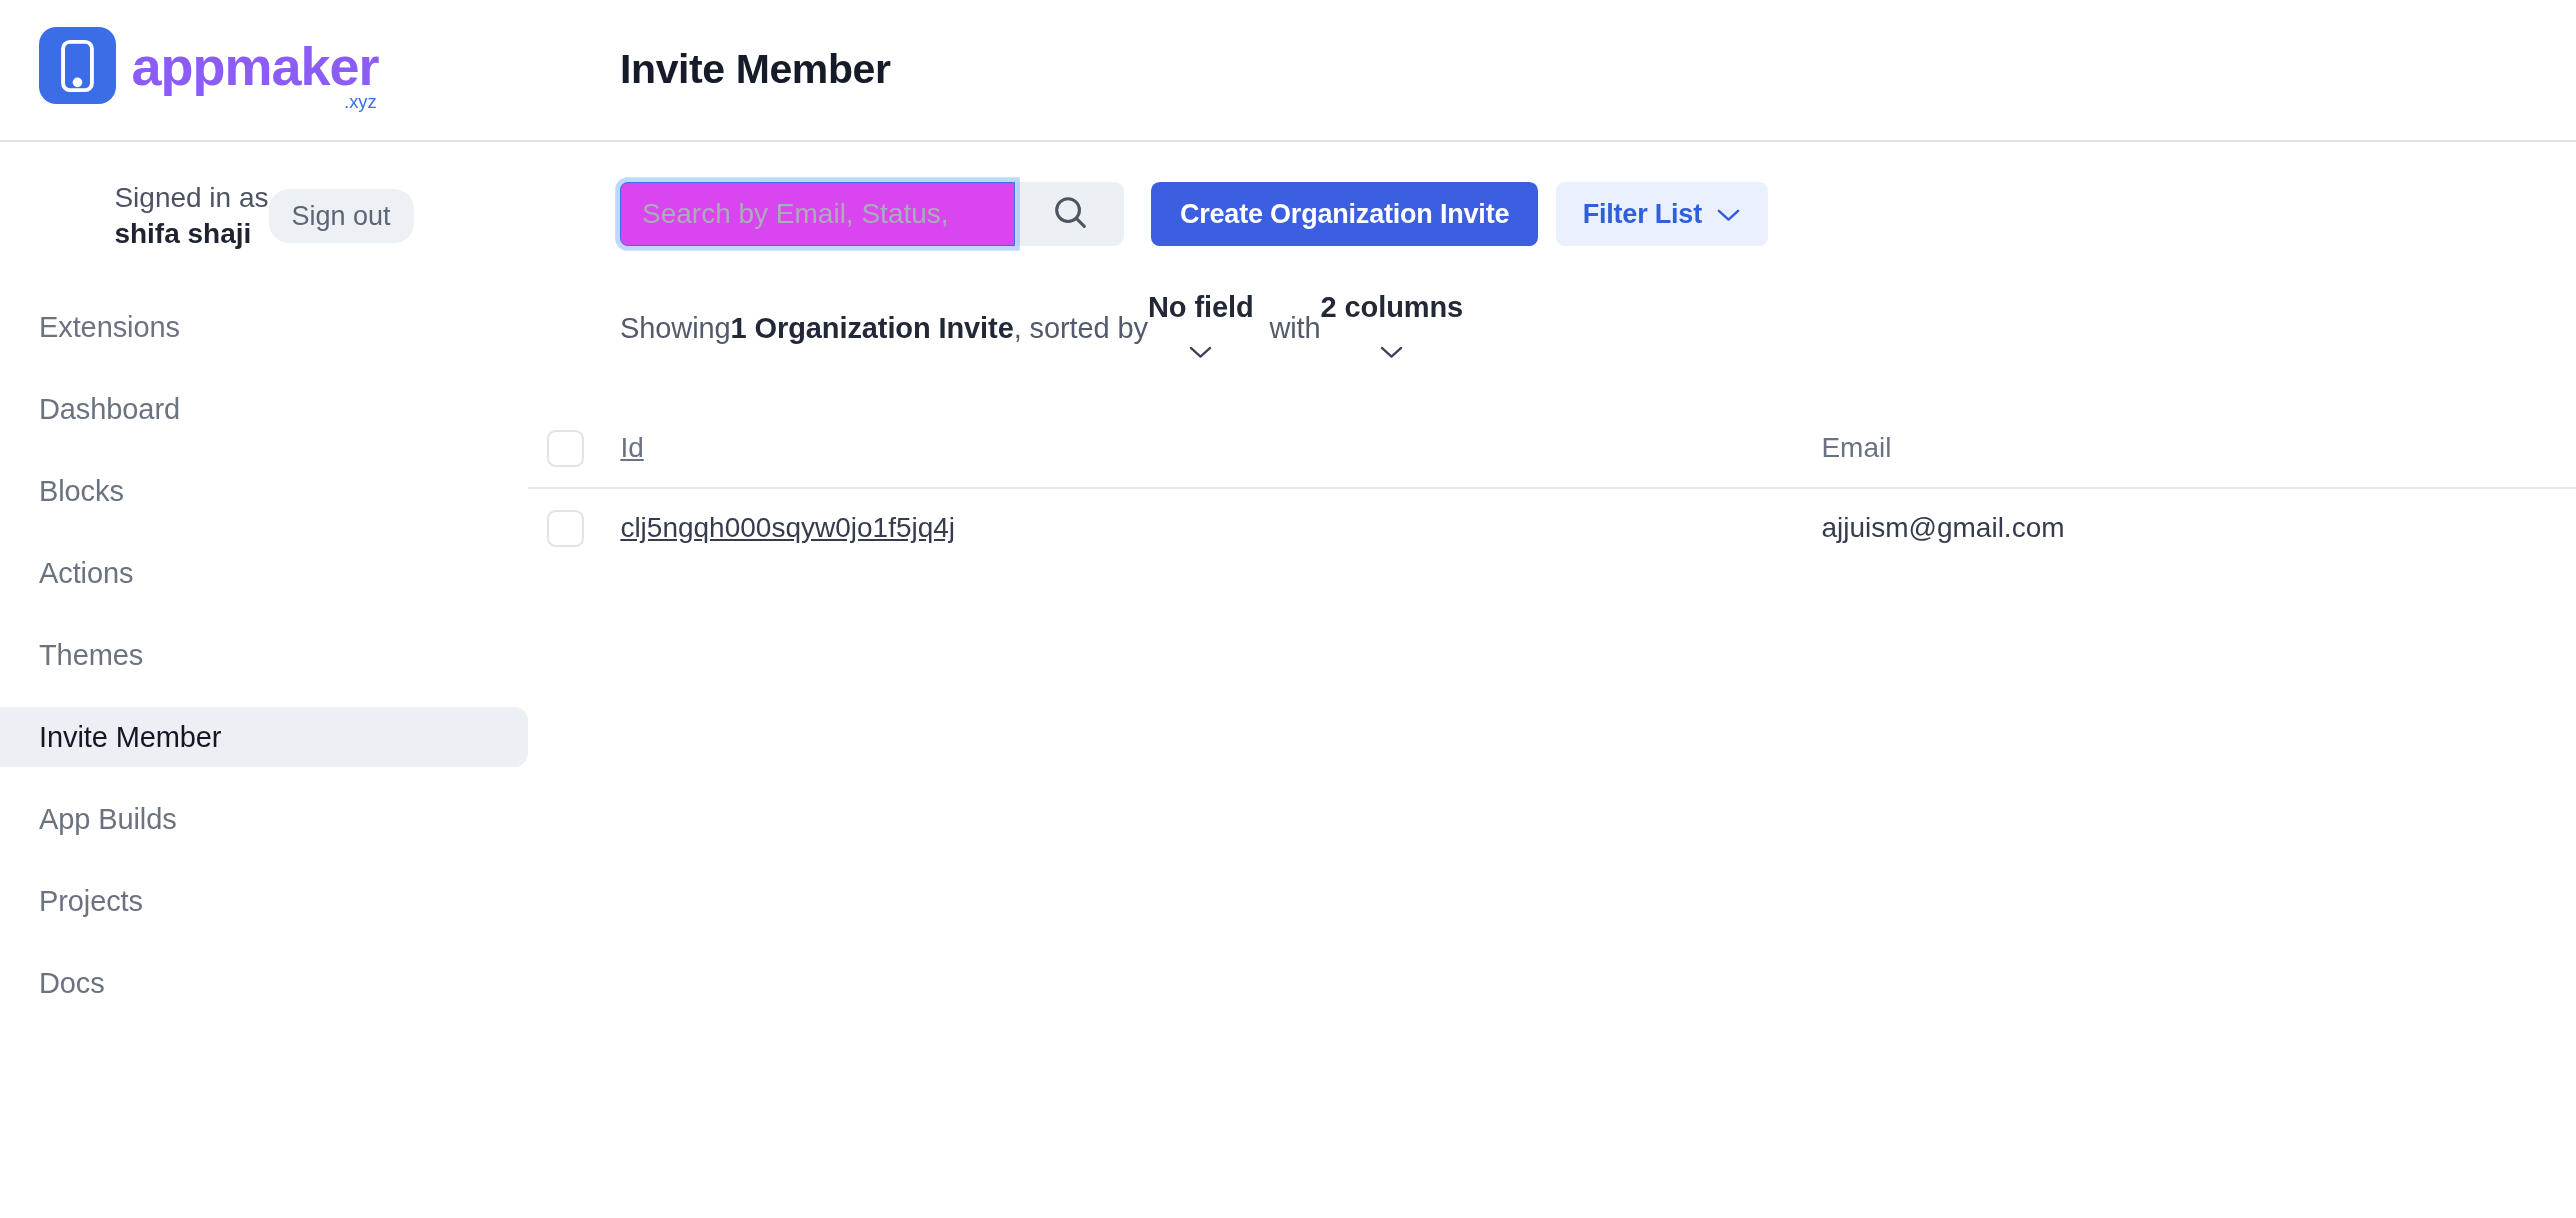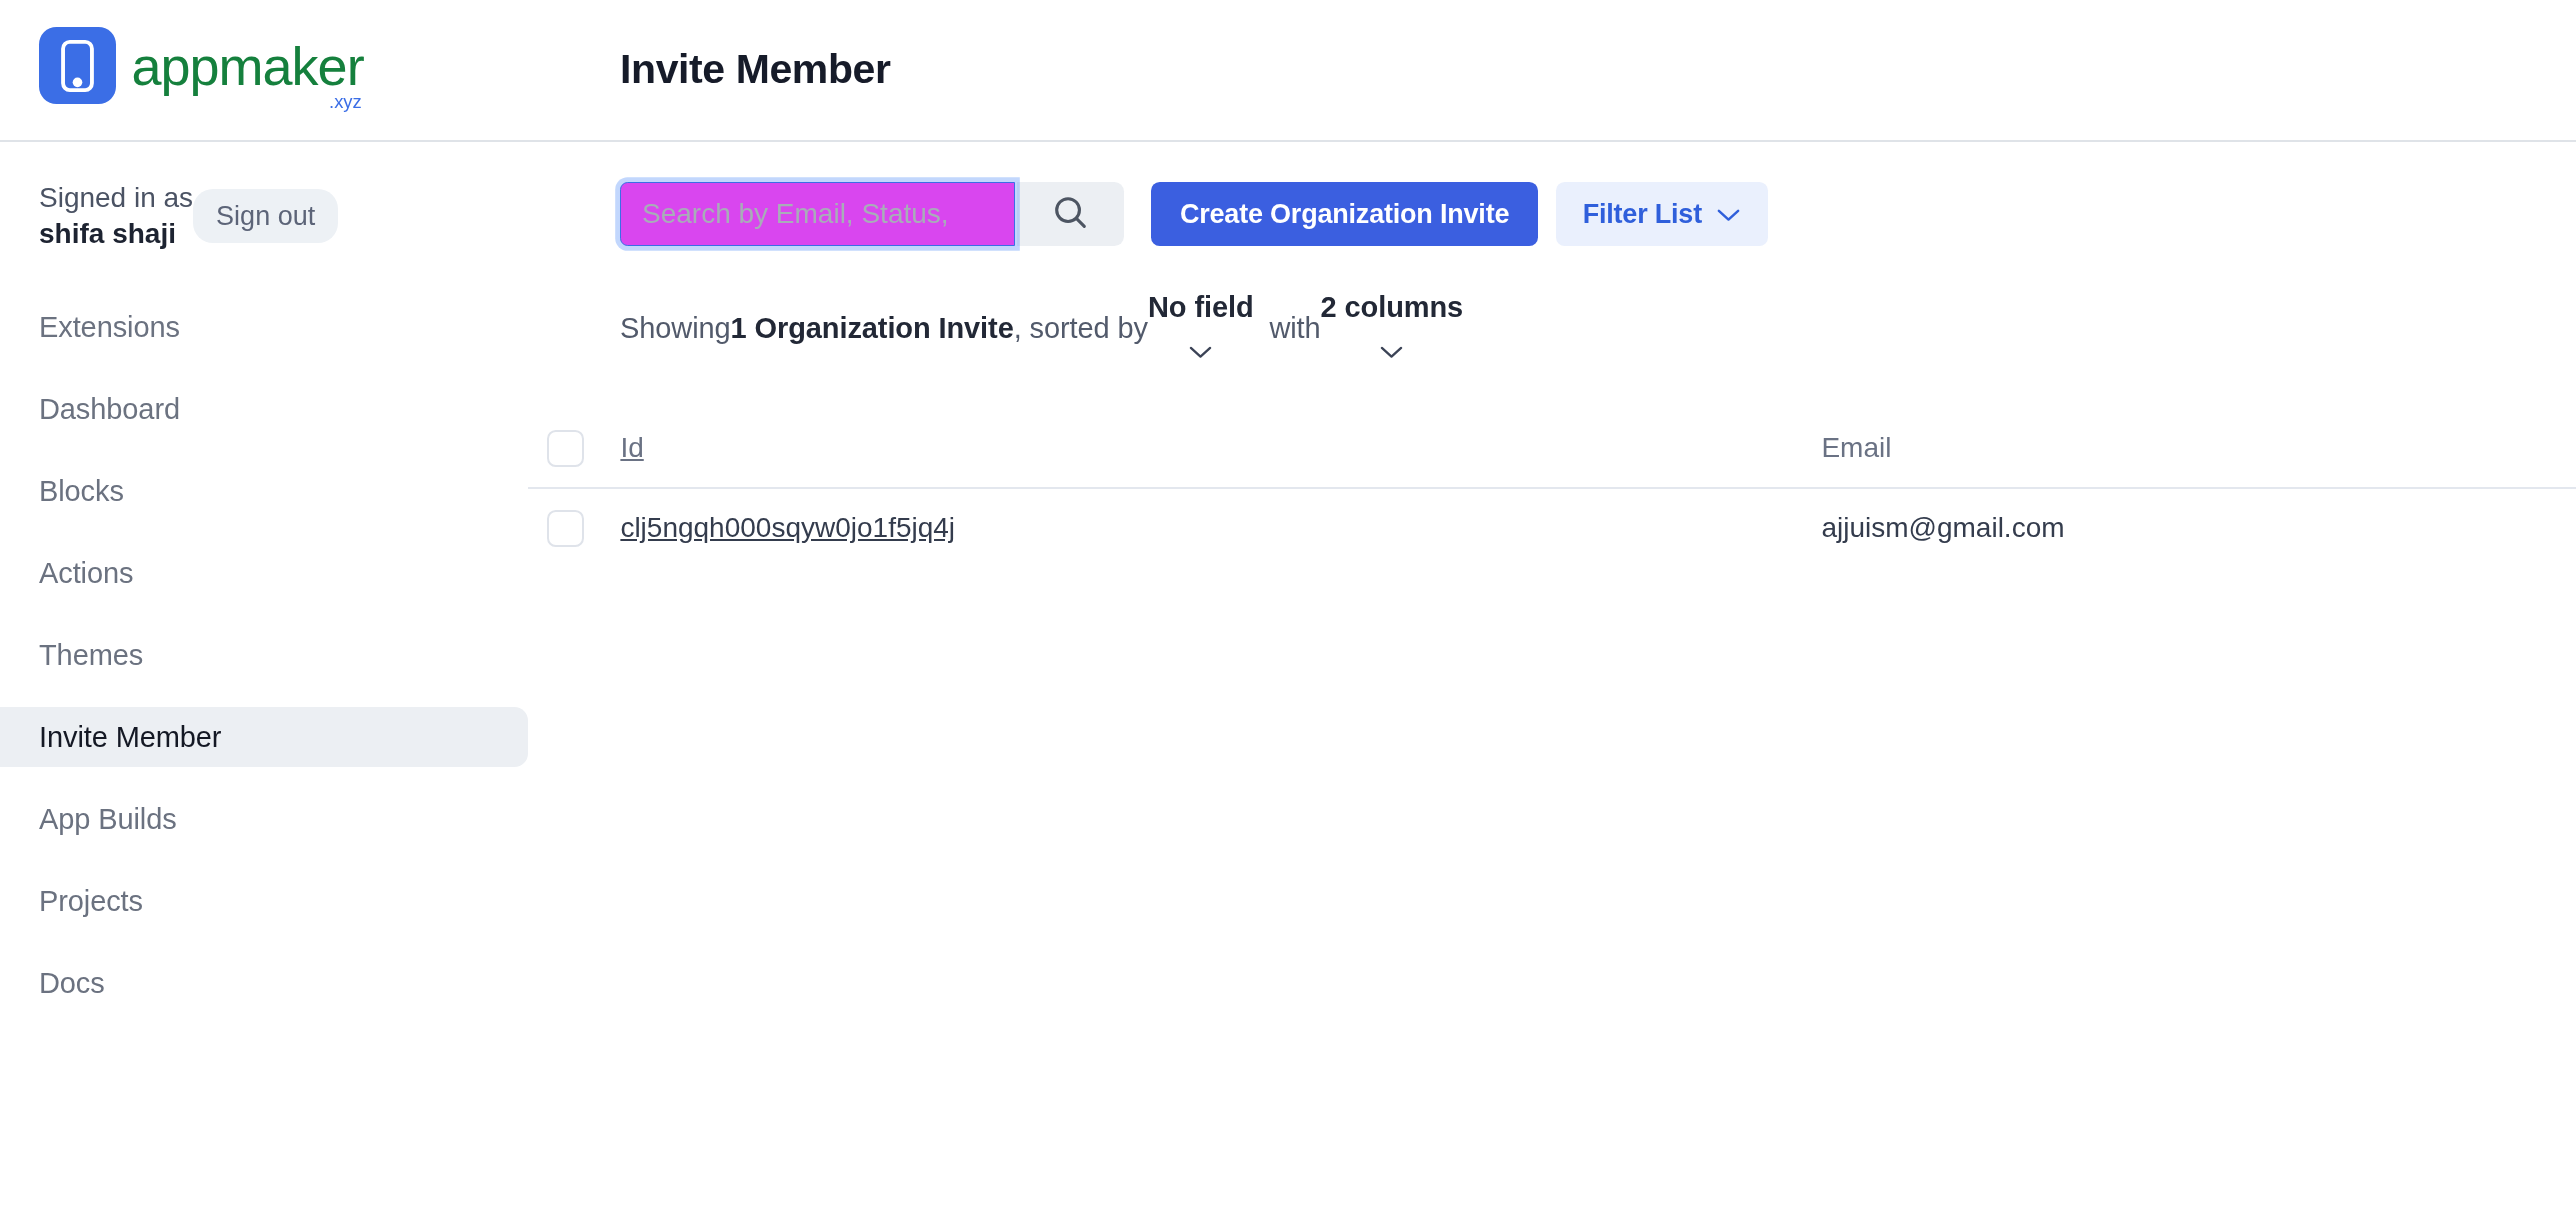--- a/index.html
+++ b/index.html
@@ -23,40 +23,40 @@
     position: absolute; left: 39px; top: 27px;
     display: flex; align-items: center; gap: 15.5px;
   }
   .brand-mark {
     width: 77px; height: 77px; border-radius: 17.4px; background: #3b6ee6;
     display: flex; align-items: center; justify-content: center; flex: none;
   }
   .brand-mark svg { display: block; }
   .brand-text { position: relative; display: block; }
   .brand-name {
-    font-size: 54px; line-height: 60px; color: #15803d; letter-spacing: -1px;
-    font-weight: 400;
+    font-size: 54px; line-height: 60px; color: #8b5cf6; letter-spacing: -1px;
+    font-weight: 700;
   }
   .brand-tld {
     position: absolute; right: 1.9px; bottom: -15.5px;
     font-size: 18.4px; line-height: 18.4px; color: #3b6ee6; font-weight: 500;
   }
   .page-title {
     position: absolute; left: 620px; top: 46px;
     font-size: 41px; line-height: 46px; font-weight: 700; color: #161b29;
     letter-spacing: -0.4px;
   }
 
   
   .sidebar {
     position: absolute; left: 0; top: 141px; width: 528px; bottom: 0;
     padding-top: 37px;
   }
   .signed-in-row {
-    display: flex; align-items: center; justify-content: flex-start;
+    display: flex; align-items: center; justify-content: center;
     padding: 0 39px 0 39px; height: 76px;
   }
   .signed-in-text { line-height: 1.28; }
   .signed-in-label {
     font-size: 28px; color: #4b5364; font-weight: 400; display: block;
   }
   .signed-in-user {
     font-size: 28px; color: #1d2331; font-weight: 700; display: block;
   }
   .signout-btn {

